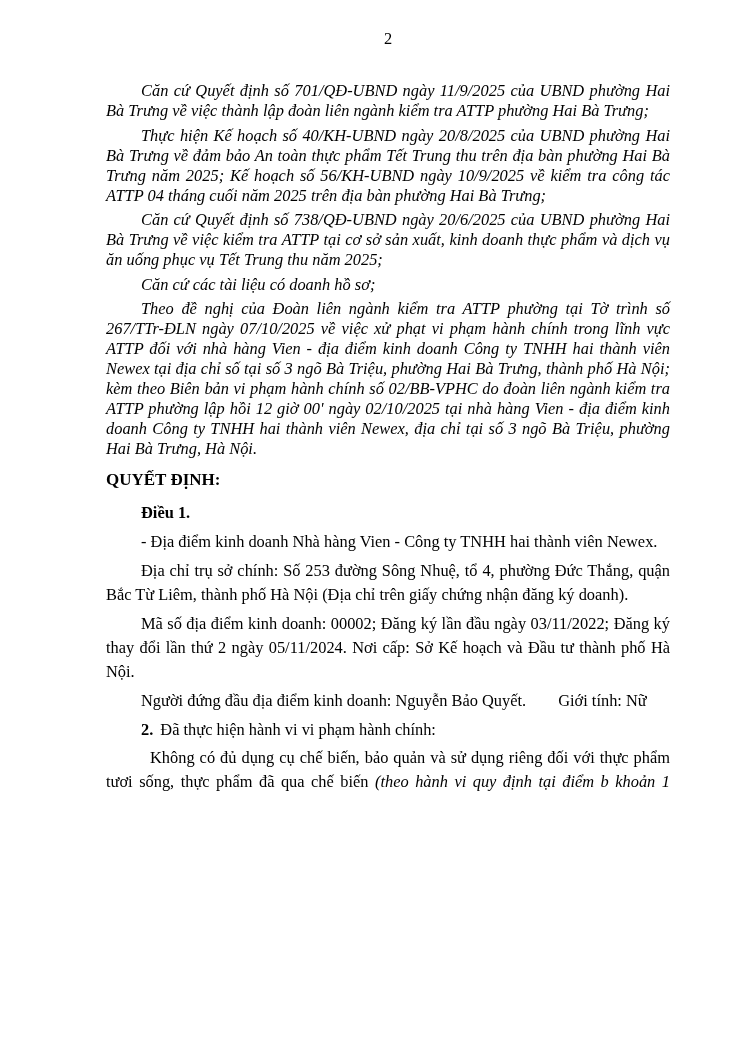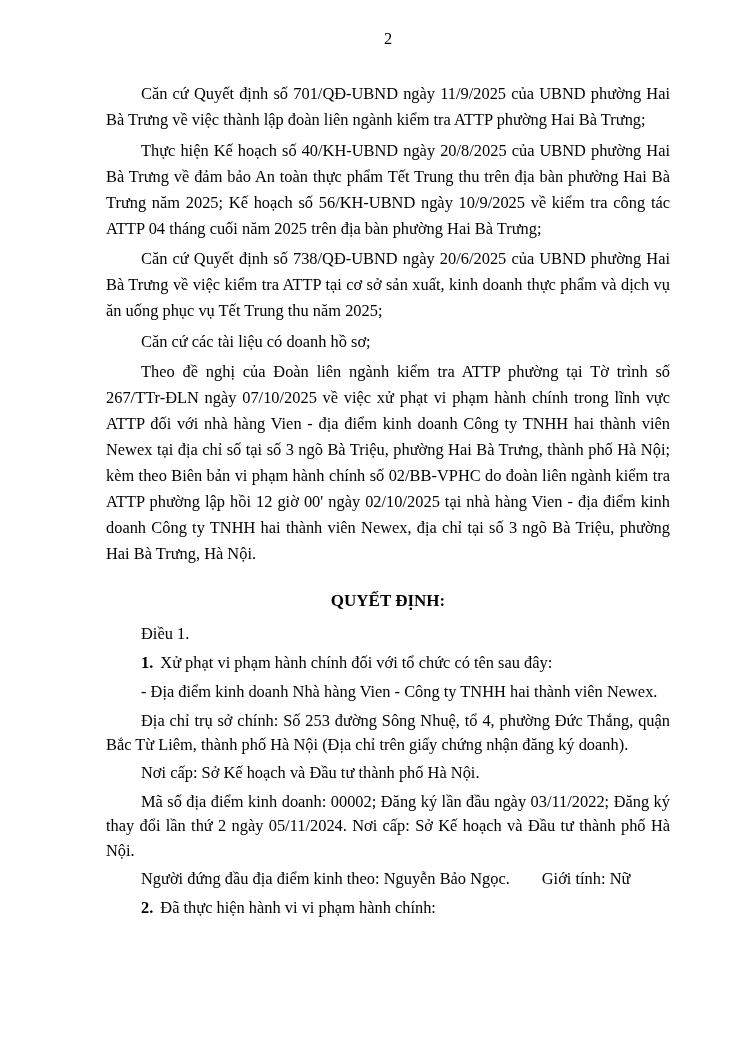--- a/index.html
+++ b/index.html
@@ -24,31 +24,32 @@
     text-align: center;
     margin: 0 0 30px 0;
     text-indent: 0;
   }
   p {
     margin: 0 0 4.5px 0;
     text-align: justify;
     text-indent: 35px;
   }
   .preamble p {
-    line-height: 26px;
+    font-style: italic;
+    line-height: 20px;
   }
   .decision-heading {
-    text-align: center;
+    text-align: left;
     text-indent: 0;
     font-weight: bold;
     font-size: 17px;
-    margin: 22px 0 9px 0;
+    margin: 9px 0 9px 0;
   }
   .article-heading {
-    font-weight: normal;
+    font-weight: bold;
     text-align: left;
   }
   .num {
     font-weight: bold;
     margin-right: 7px;
   }
   .ind-lg {
     text-indent: 44px;
   }
   .justify-last {
@@ -74,30 +75,29 @@
     <p>Thực hiện Kế hoạch số 40/KH-UBND ngày 20/8/2025 của UBND phường Hai Bà Trưng về đảm bảo An toàn thực phẩm Tết Trung thu trên địa bàn phường Hai Bà Trưng năm 2025; Kế hoạch số 56/KH-UBND ngày 10/9/2025 về kiểm tra công tác ATTP 04 tháng cuối năm 2025 trên địa bàn phường Hai Bà Trưng;</p>
     <p>Căn cứ Quyết định số 738/QĐ-UBND ngày 20/6/2025 của UBND phường Hai Bà Trưng về việc kiểm tra ATTP tại cơ sở sản xuất, kinh doanh thực phẩm và dịch vụ ăn uống phục vụ Tết Trung thu năm 2025;</p>
     <p>Căn cứ các tài liệu có doanh hồ sơ;</p>
     <p>Theo đề nghị của Đoàn liên ngành kiểm tra ATTP phường tại Tờ trình số 267/TTr-ĐLN ngày 07/10/2025 về việc xử phạt vi phạm hành chính trong lĩnh vực ATTP đối với nhà hàng Vien - địa điểm kinh doanh Công ty TNHH hai thành viên Newex tại địa chỉ số tại số 3 ngõ Bà Triệu, phường Hai Bà Trưng, thành phố Hà Nội; kèm theo Biên bản vi phạm hành chính số 02/BB-VPHC do đoàn liên ngành kiểm tra ATTP phường lập hồi 12 giờ 00' ngày 02/10/2025 tại nhà hàng Vien - địa điểm kinh doanh Công ty TNHH hai thành viên Newex, địa chỉ tại số 3 ngõ Bà Triệu, phường Hai Bà Trưng, Hà Nội.</p>
   </div>
 
   <p class="decision-heading">QUYẾT ĐỊNH:</p>
 
   <p class="article-heading">Điều 1.</p>
 
-  <p><span class="num">1.</span><span>Xử phạt vi phạm hành chính đối với tổ chức có tên sau đây:</span></p>
 
   <p>- Địa điểm kinh doanh Nhà hàng Vien - Công ty TNHH hai thành viên Newex.</p>
 
   <p>Địa chỉ trụ sở chính: Số 253 đường Sông Nhuệ, tổ 4, phường Đức Thắng, quận Bắc Từ Liêm, thành phố Hà Nội (Địa chỉ trên giấy chứng nhận đăng ký doanh).</p>
 
 
 
-  <p>Nơi cấp: Sở Kế hoạch và Đầu tư thành phố Hà Nội.</p>
 
   <p>Mã số địa điểm kinh doanh: 00002; Đăng ký lần đầu ngày 03/11/2022; Đăng ký thay đổi lần thứ 2 ngày 05/11/2024. Nơi cấp: Sở Kế hoạch và Đầu tư thành phố Hà Nội.</p>
 
-  <p><span>Người đứng đầu địa điểm kinh theo: Nguyễn Bảo Ngọc.</span><span class="gender-gap"></span><span>Giới tính: Nữ</span></p>
+  <p><span>Người đứng đầu địa điểm kinh doanh: Nguyễn Bảo Quyết.</span><span class="gender-gap"></span><span>Giới tính: Nữ</span></p>
 
   <p><span class="num">2.</span><span>Đã thực hiện hành vi vi phạm hành chính:</span></p>
 
+  <p class="ind-lg justify-last"><span>Không có đủ dụng cụ chế biến, bảo quản và sử dụng riêng đối với thực phẩm tươi sống, thực phẩm đã qua chế biến</span> <span class="ref-italic">(theo hành vi quy định tại điểm b khoản 1</span></p>
 
 </div>
 
 </body></html>

